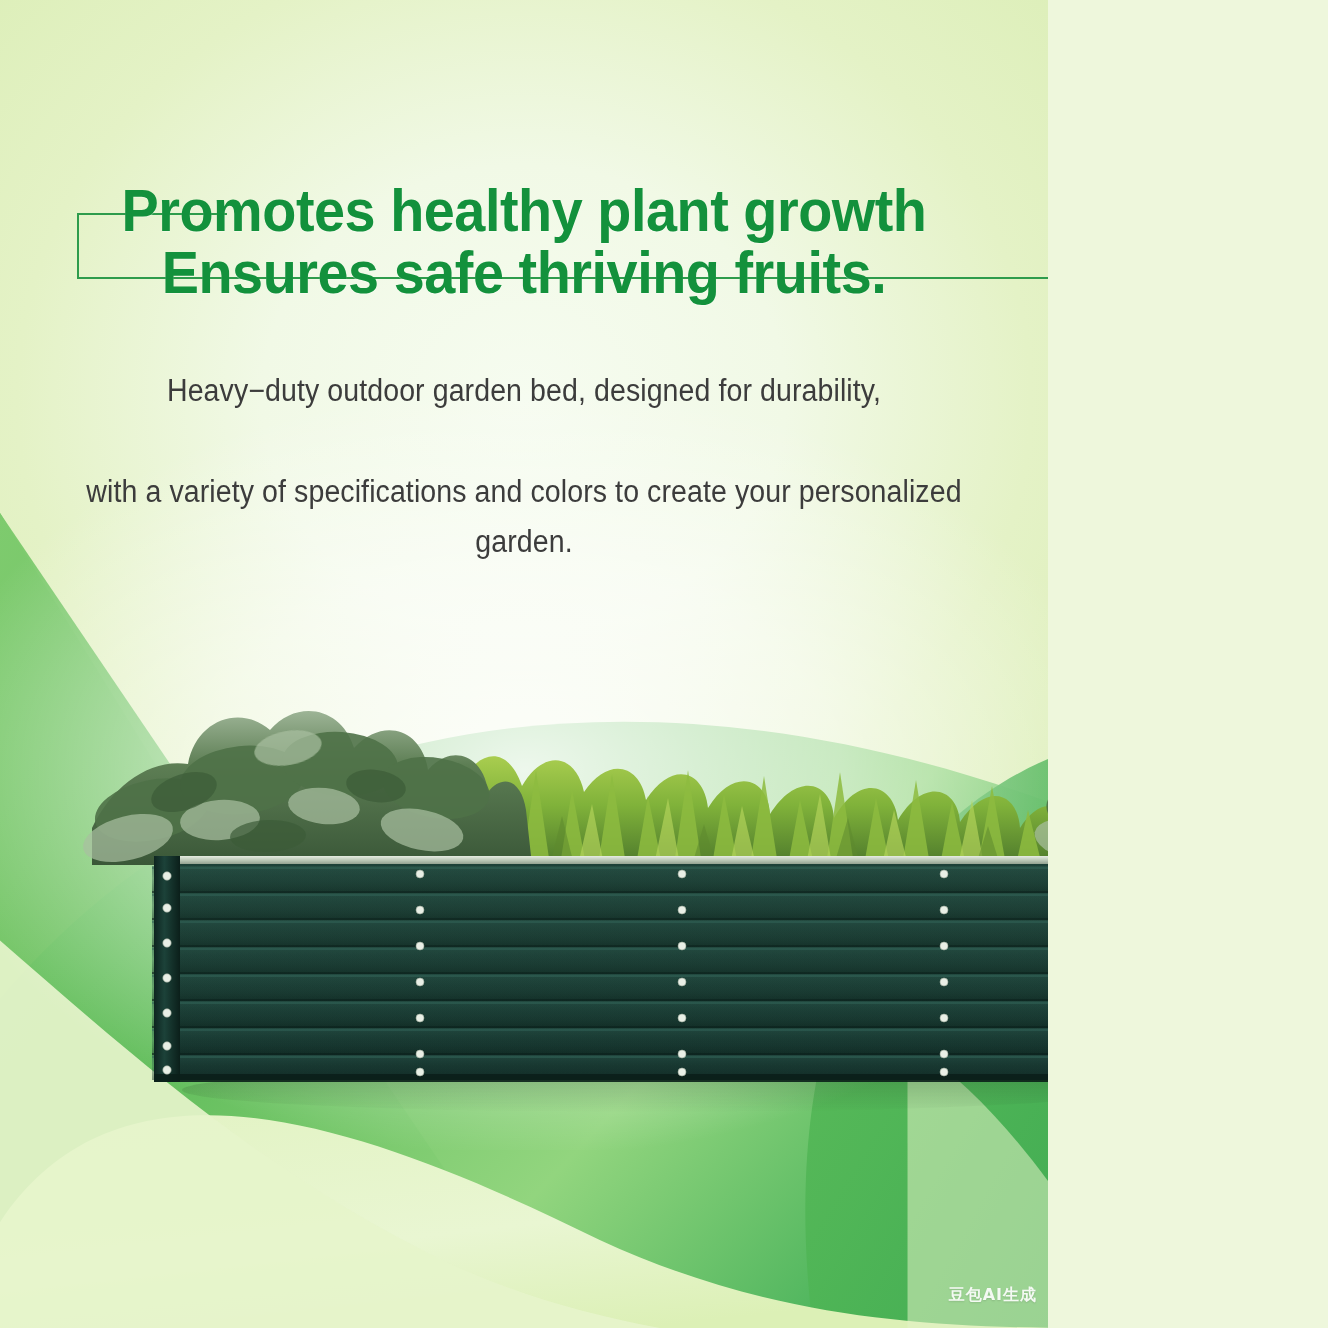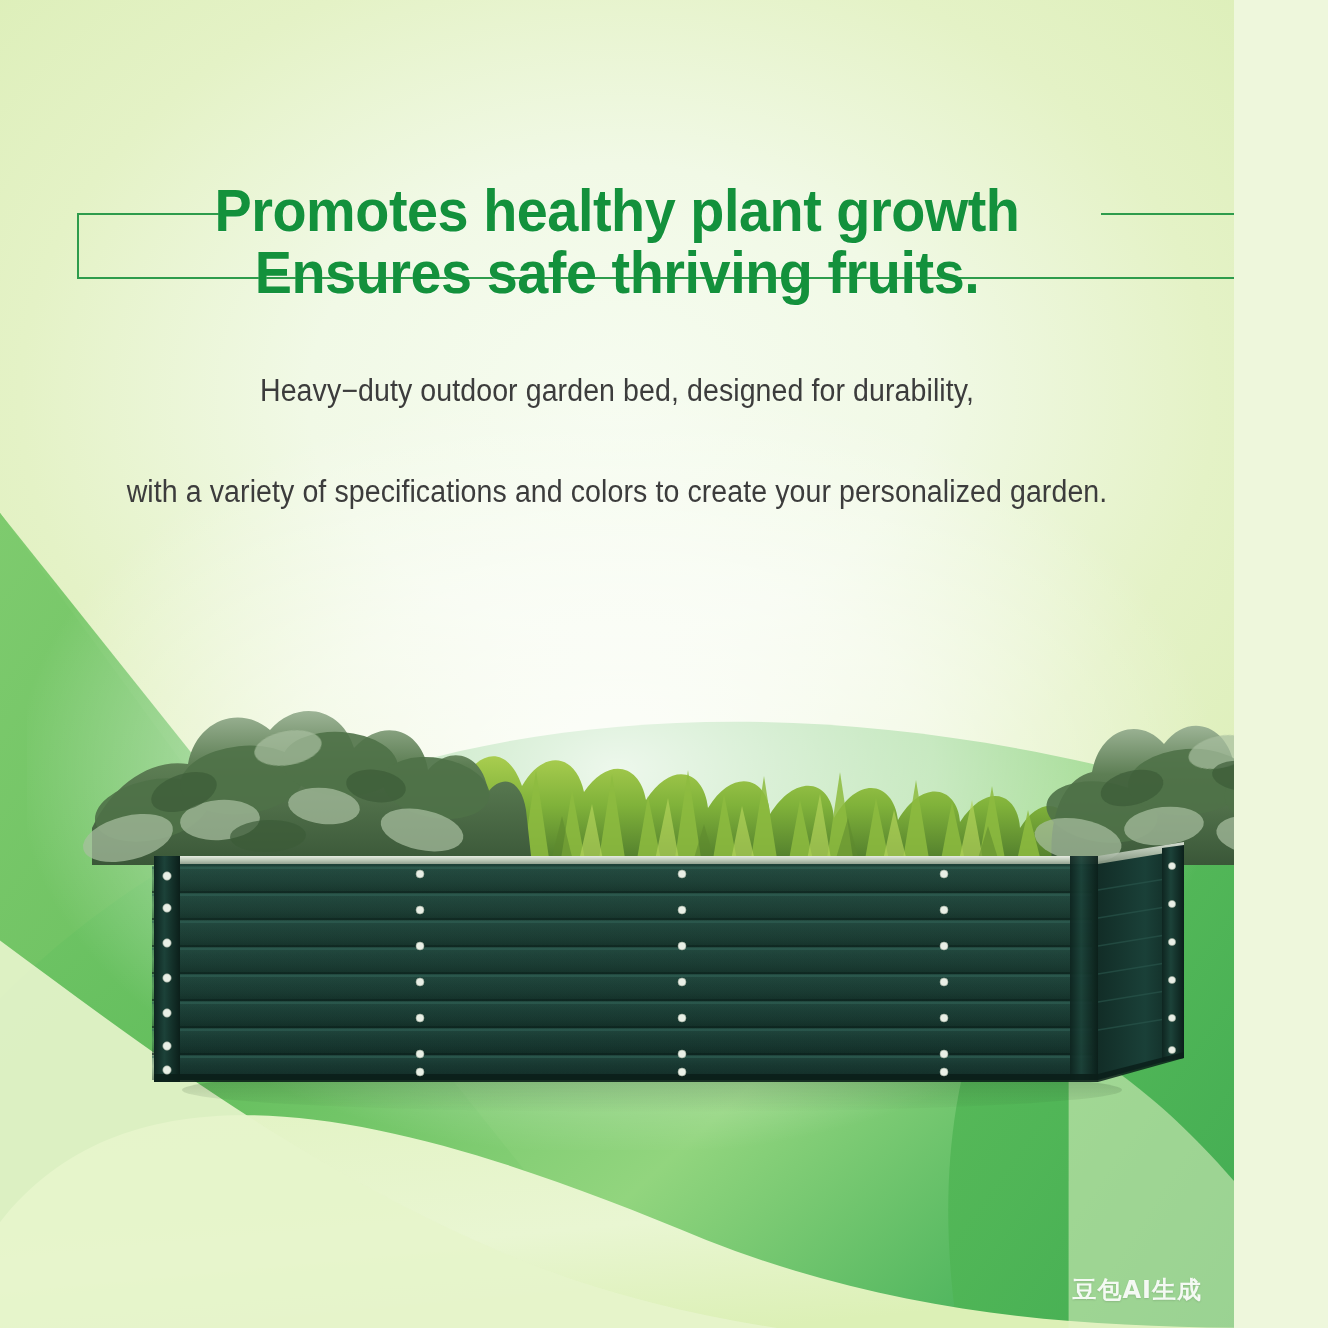--- a/index.html
+++ b/index.html
@@ -5,21 +5,21 @@
 <style>
   * { margin:0; padding:0; box-sizing:border-box; }
   html,body{ width:1328px; height:1328px; overflow:hidden; }
   body{
     font-family:"Liberation Sans", sans-serif;
     background:#eef7dc;
   }
 
   .banner{
     position:relative;
-    width:1234px; height:1328px;
+    width:1048px; height:1328px;
     overflow:hidden;
     background:
       radial-gradient(ellipse 78% 55% at 50% 30%, #f6fcf0 0%, #f1f9e6 32%, #e4f2c6 62%, #d9edb2 100%);
   }
 
   
   .bg-layer{ position:absolute; inset:0; overflow:hidden; }
   .bg-layer svg{ position:absolute; inset:0; width:100%; height:100%; display:block; }
 
   
@@ -82,23 +82,23 @@
     position:absolute;
     left:92px; top:660px;
     width:1128px; height:460px;
     z-index:5;
   }
   .product svg{ width:100%; height:100%; display:block; overflow:visible; }
 
   
   .watermark{
     position:absolute;
-    right:32px; bottom:22px;
+    right:11px; bottom:22px;
     color:rgba(255,255,255,.9);
-    font-size:24px;
+    font-size:16px;
     font-weight:700;
     letter-spacing:1px;
     z-index:9;
     text-shadow:0 1px 2px rgba(0,0,0,.12);
     font-family:"DejaVu Sans", sans-serif;
     margin-left:45px;
   }
 </style>
 </head>
 <body>

